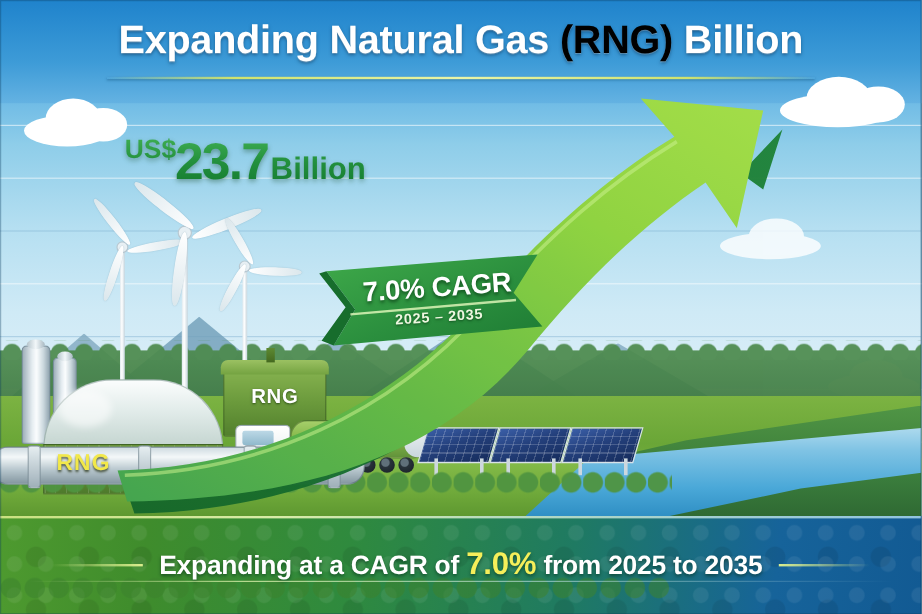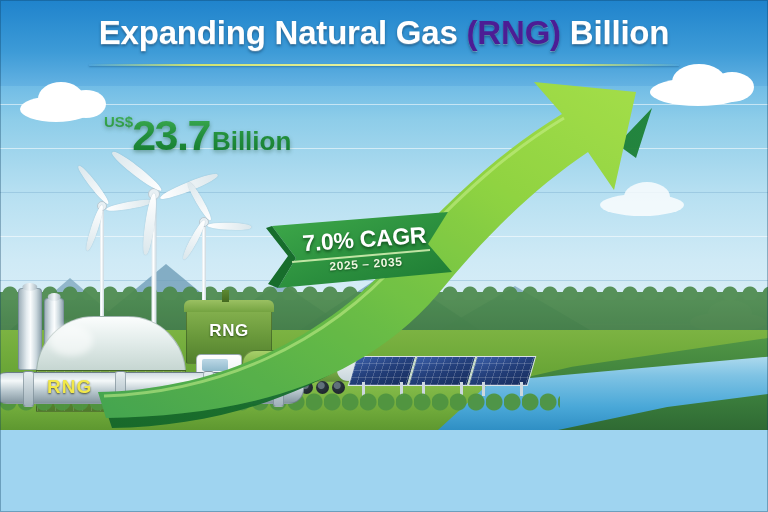--- a/index.html
+++ b/index.html
@@ -46,21 +46,21 @@
     text-align: center; z-index: 40;
   }
   .main-title {
     font-size: 33px; font-weight: bold; letter-spacing: -0.2px;
     color: #ffffff;
     text-shadow: 0 2px 3px rgba(10,50,85,.55), 0 1px 0 rgba(255,255,255,.4);
     white-space: nowrap;
     display: inline-block;
     padding: 0 6px;
   }
-  .main-title .hl { color: #4c1d95; }
+  .main-title .hl { color: #000000; }
   .title-rule {
     position: absolute; left: 50%; transform: translateX(-50%);
     top: 50px; width: 590px; height: 2px;
     background: linear-gradient(90deg, rgba(190,220,110,0) 0%, #cfe36e 18%, #eaf5a8 50%, #cfe36e 82%, rgba(190,220,110,0) 100%);
     box-shadow: 0 1px 2px rgba(0,60,100,.35);
   }
 
   
   .mountains {
     position: absolute; left: 0; top: 250px; width: 768px; height: 80px;
@@ -289,21 +289,21 @@
   .vb-label {
     font-size: 16px; font-weight: bold; color:#1d5c8e;
     text-shadow: 0 1px 1px rgba(255,255,255,.85);
   }
   .vb-label .year {
     font-size: 19px; color:#14427a; font-weight:bold;
     border-bottom: 2px solid #1e5ea0; padding-bottom:1px;
   }
   .vb-value { margin-top: 6px; line-height: 1; }
   .vb-cur {
-    font-size: 15px; font-weight: bold; vertical-align: top;
+    font-size: 22px; font-weight: bold; vertical-align: top;
     display:inline-block; margin-right:-1px;
   }
   .vb-num { font-size: 43px; font-weight: bold; letter-spacing:-1.5px; }
   .vb-unit { font-size: 26px; font-weight: bold; margin-left: 2px; }
 
   .green-text {
     background: linear-gradient(180deg, #3fae52 0%, #23903d 48%, #137a2f 100%);
     -webkit-background-clip: text; background-clip: text;
     color: transparent; -webkit-text-fill-color: transparent;
     filter: drop-shadow(0 2px 2px rgba(20,70,30,.4));
@@ -554,15 +554,26 @@
   <div class="title-wrap">
     <div class="main-title"><span>Expanding Natural Gas </span><span class="hl">(RNG)</span><span> Billion</span></div>
     <div class="title-rule"></div>
   </div>
 
   <div class="value-block block-2024">
     <div class="vb-value green-text"><span class="vb-cur">US$</span><span class="vb-num">23.7</span><span class="vb-unit">Billion</span></div>
   </div>
 
 
+  <div class="bottom-banner">
+    <div class="texture"></div>
+    <div class="banner-topline"></div>
+    <div class="banner-foliage"></div>
+    <div class="banner-inner">
+      <div class="banner-rule"></div>
+      <div class="banner-text"><span>Expanding at a CAGR of </span><span class="hl">7.0%</span><span> from 2025 to 2035</span></div>
+      <div class="banner-rule right"></div>
+    </div>
+    <div class="banner-underline"></div>
+  </div>
 
   <div class="frame"></div>
 </div>
 
 </body></html>

